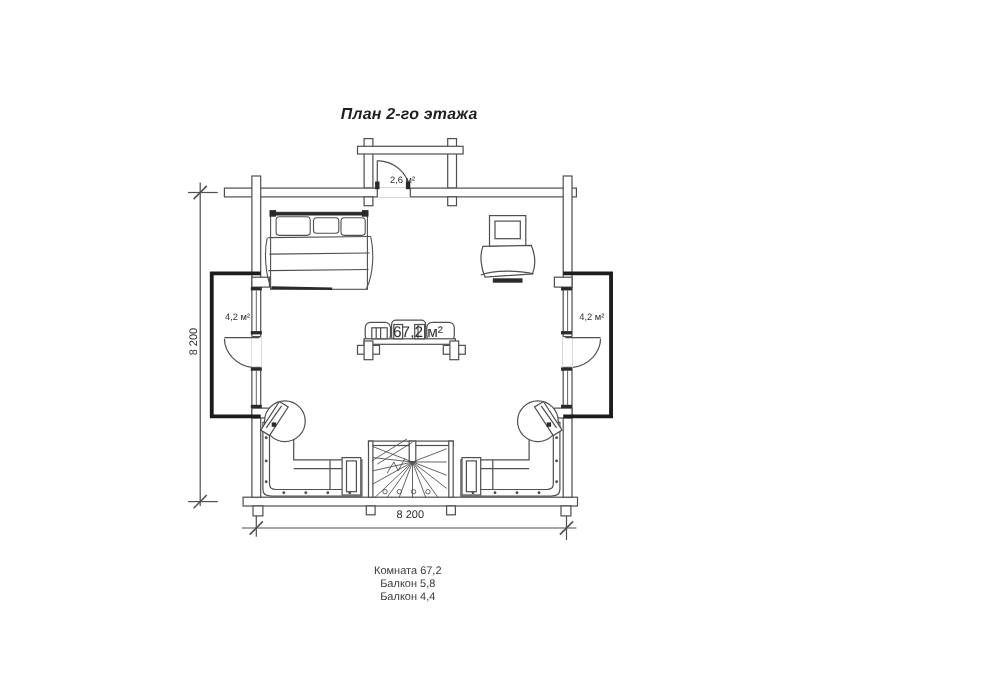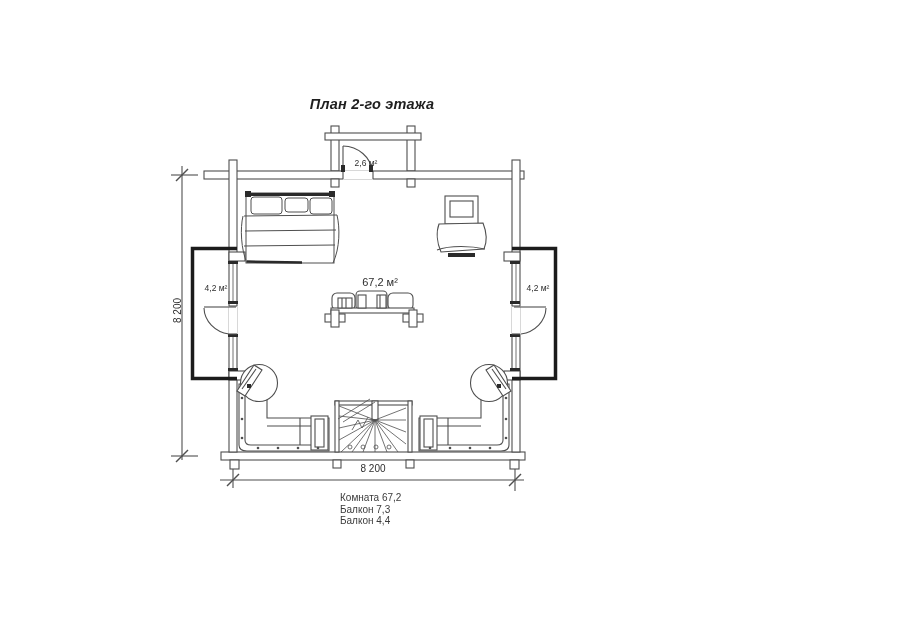--- a/index.html
+++ b/index.html
@@ -6,28 +6,28 @@
   .canvas{
     position:relative;width:900px;height:636px;background:#ffffff;overflow:hidden;
     font-family:"Liberation Sans",sans-serif;color:#2b2b2b;
   }
   .abs{position:absolute;}
   .plan-title{
     left:260px;top:96px;width:224px;text-align:center;
     font-size:14.5px;font-weight:bold;font-style:italic;color:#1f1f1f;letter-spacing:.2px;
   }
   .area-label{font-size:8.5px;color:#2e2e2e;text-align:center;white-space:nowrap;}
-  .room-label{left:340px;top:276px;width:80px;font-size:11px;}
+  .room-label{left:340px;top:293px;width:80px;font-size:14px;}
   .balcony-top-label{left:336px;top:158px;width:60px;}
   .balcony-left-label{left:196px;top:283px;width:40px;}
   .balcony-right-label{left:516px;top:283px;width:44px;}
   .dim-label{font-size:10px;color:#2e2e2e;text-align:center;white-space:nowrap;}
   .dim-bottom{left:343px;top:463px;width:60px;}
   .dim-left{left:147px;top:305px;width:60px;transform:rotate(-90deg);}
-  .legend{left:340px;top:492px;font-size:10px;line-height:11.5px;color:#3b3b3b;}
+  .legend{left:340px;top:514px;font-size:10px;line-height:11.5px;color:#3b3b3b;text-align:center;}
   svg{position:absolute;left:0;top:0;}
 </style>
 </head>
 <body>
 
 <div class="canvas">
 
   <svg width="900" height="636" viewBox="0 0 900 636">
     <g stroke="#4f4f4f" stroke-width="1.1" fill="none">
 
@@ -253,17 +253,17 @@
   <div class="abs area-label balcony-top-label">2,6 м²</div>
   <div class="abs area-label room-label">67,2 м²</div>
   <div class="abs area-label balcony-left-label">4,2 м²</div>
   <div class="abs area-label balcony-right-label">4,2 м²</div>
 
   <div class="abs dim-label dim-bottom">8 200</div>
   <div class="abs dim-label dim-left">8 200</div>
 
   <div class="abs legend">
     <div>Комната 67,2</div>
-    <div>Балкон 7,3</div>
+    <div>Балкон 5,8</div>
     <div>Балкон 4,4</div>
   </div>
 
 </div>
 
 </body></html>

